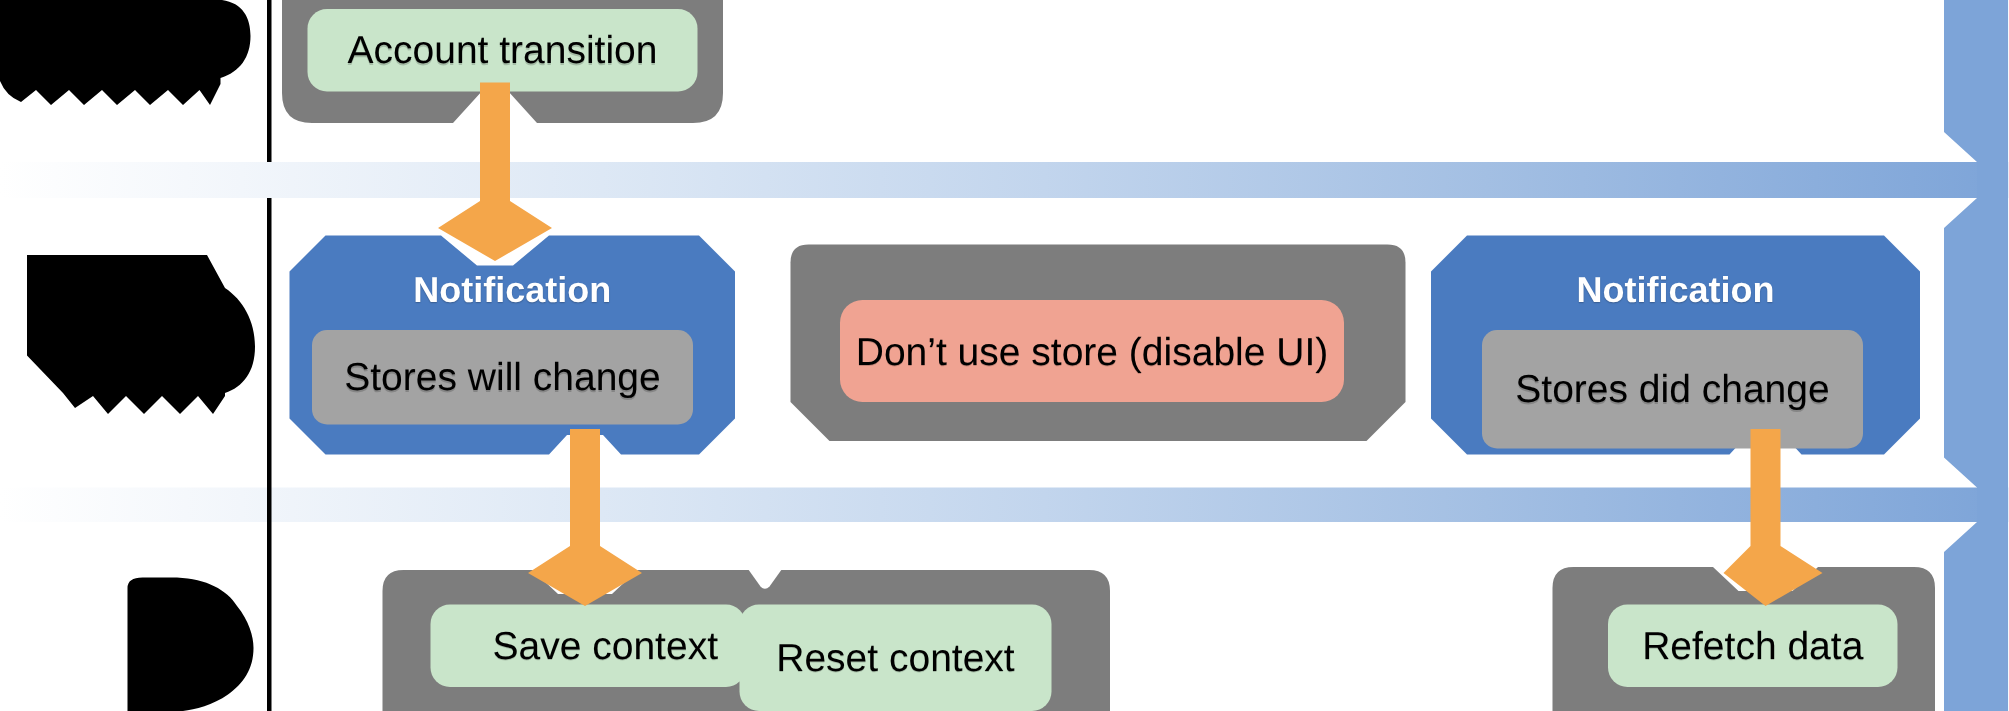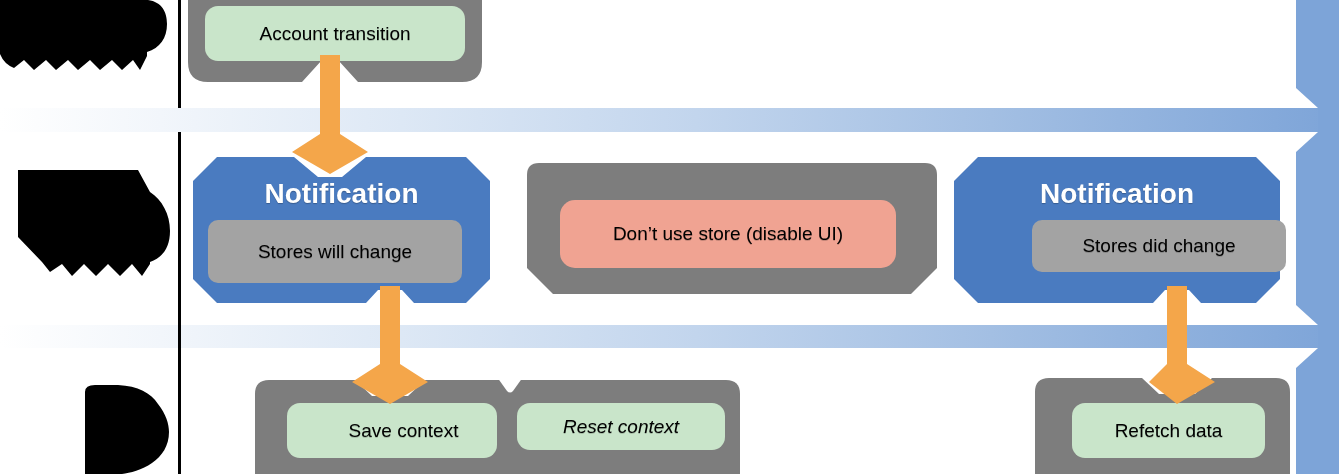--- a/index.html
+++ b/index.html
@@ -26,30 +26,30 @@
   .lane-line{left:178px;top:0;width:3px;height:474px;background:var(--lane-line-black);}
   svg.layer{position:absolute;left:0;top:0;width:1339px;height:474px;}
   .fill-gray{fill:var(--container-gray);}
   .fill-blue{fill:var(--notification-blue);}
   .fill-bar{fill:var(--flow-bar-blue);}
   .fill-orange{fill:var(--arrow-orange);}
   .fill-black{fill:#000000;}
   .fill-white{fill:#ffffff;}
   .node{
     display:flex;align-items:center;justify-content:center;
-    font-size:19px;color:#000;
+    font-size:26px;color:#000;
     text-shadow:0 1px 0 rgba(0,0,0,0.18);
     box-sizing:border-box;
   }
   .green{background:var(--action-green);border-radius:13px;}
   .salmon{background:var(--warning-salmon);border-radius:15px;}
   .whitebox{background:#a3a3a3;border-radius:10px;}
   .notif-title{
     display:flex;align-items:center;justify-content:center;
-    font-size:28px;font-weight:bold;color:#ffffff;
+    font-size:24px;font-weight:bold;color:#ffffff;
     text-shadow:0 1px 1px rgba(0,0,0,0.25);
   }
 </style>
 </head>
 <body>
 
 <div class="canvas">
 
   <div class="abs band band2"></div>
 
@@ -82,24 +82,24 @@
   </svg>
 
   <div class="abs node green" style="left:205px;top:6px;width:260px;height:55px;">Account transition</div>
 
   <div class="abs notif-title" style="left:193px;top:178px;width:297px;height:32px;">Notification</div>
   <div class="abs node whitebox" style="left:208px;top:220px;width:254px;height:63px;">Stores will change</div>
 
   <div class="abs node salmon" style="left:560px;top:200px;width:336px;height:68px;">Don’t use store (disable UI)</div>
 
   <div class="abs notif-title" style="left:954px;top:178px;width:326px;height:32px;">Notification</div>
-  <div class="abs node whitebox" style="left:988px;top:220px;width:254px;height:52px;margin-left:44px;">Stores did change</div>
+  <div class="abs node whitebox" style="left:988px;top:220px;width:254px;height:79px;">Stores did change</div>
 
   <div class="abs node green" style="left:287px;top:403px;width:210px;height:55px;padding-left:23px;">Save context</div>
-  <div class="abs node green" style="left:517px;top:403px;width:208px;height:47px;font-style:italic;">Reset context</div>
+  <div class="abs node green" style="left:493px;top:403px;width:208px;height:71px;">Reset context</div>
   <div class="abs node green" style="left:1072px;top:403px;width:193px;height:55px;">Refetch data</div>
 
   <svg class="layer" viewBox="0 0 1339 474">
     <polygon class="fill-orange" points="320,55 340,55 340,134 368,152 330,174 292,152 320,134"></polygon>
     <polygon class="fill-orange" points="380,286 400,286 400,364 428,382 390,404 352,382 380,364"></polygon>
     <polygon class="fill-orange" points="1167,286 1187,286 1187,364 1215,382 1177,404 1149,382 1167,364"></polygon>
   </svg>
 
 </div>
 

